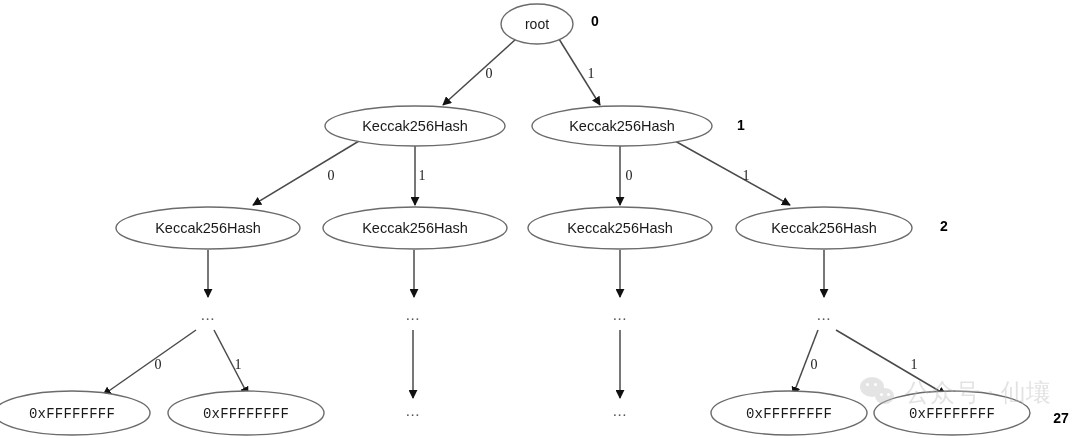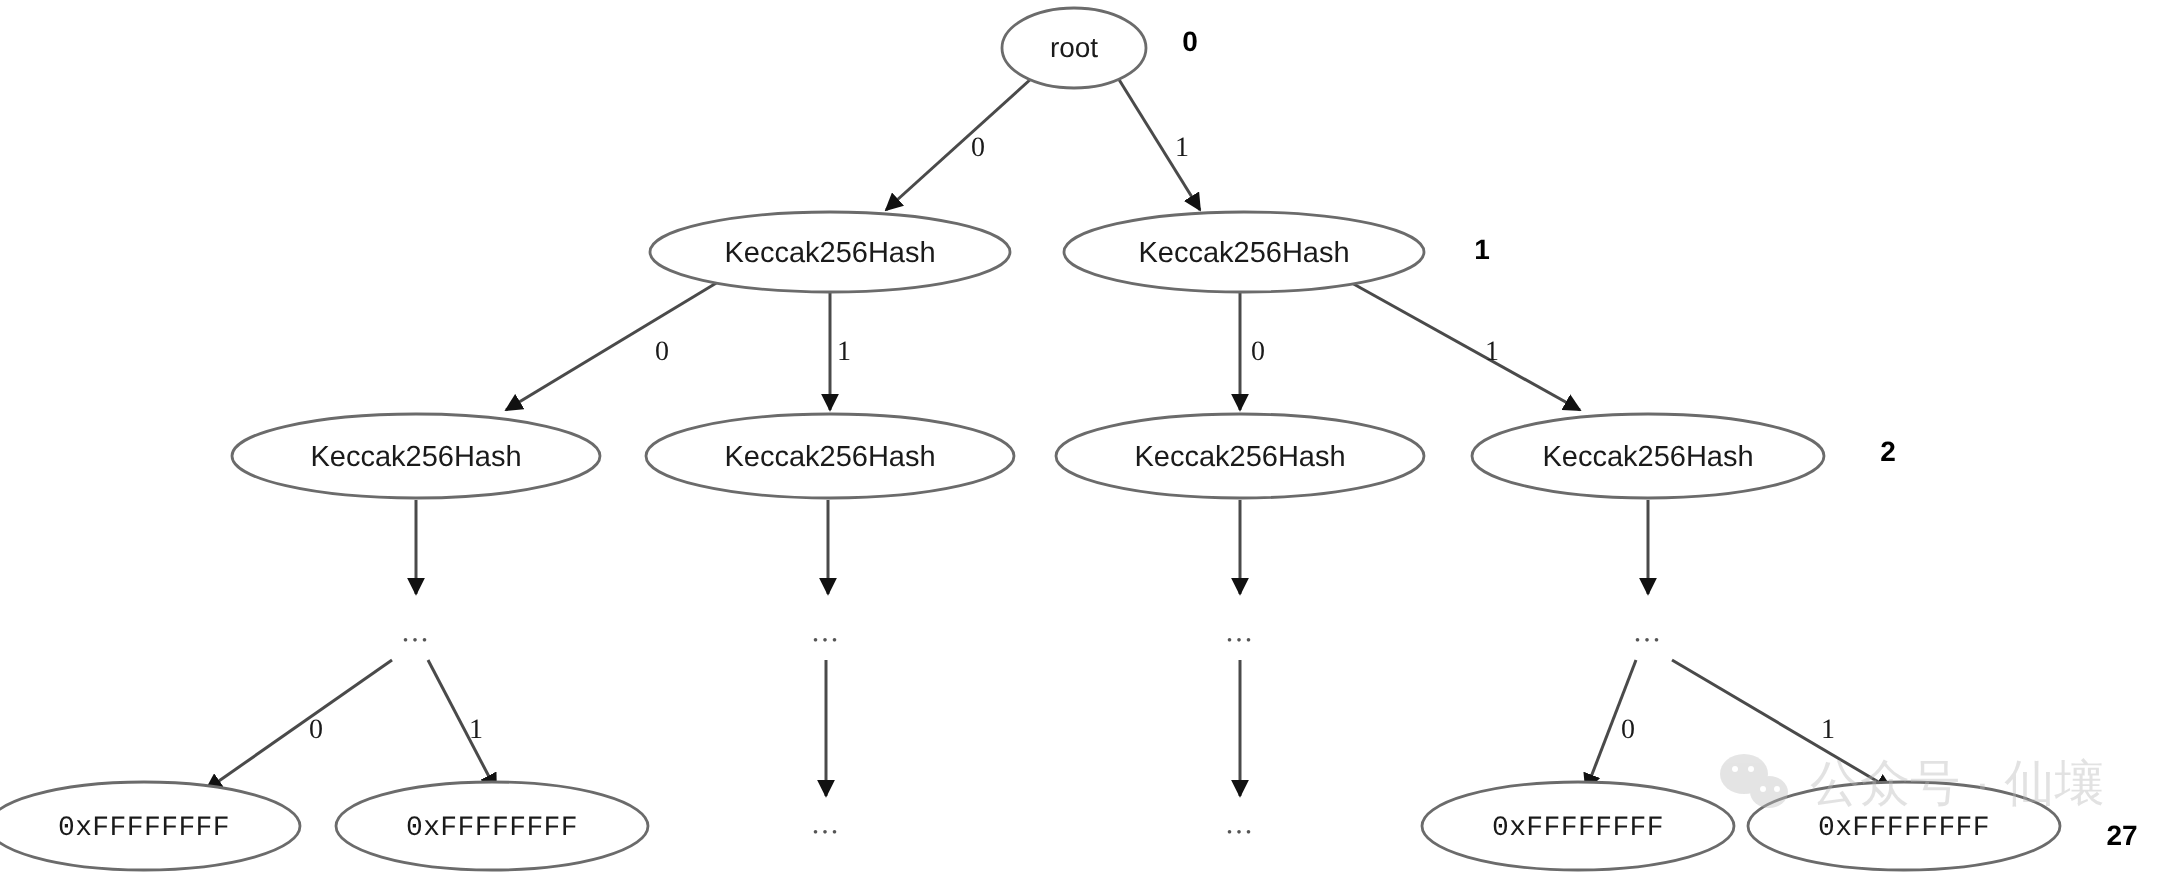--- a/index.html
+++ b/index.html
@@ -81,21 +81,21 @@
   }
   .watermark {
     position: absolute;
     pointer-events: none;
     display: flex;
     align-items: center;
     gap: 7px;
     opacity: 0.40;
   }
   .watermark-text {
-    font-family: Liberation Sans, sans-serif;
+    font-family: Liberation Serif, serif;
     font-size: 25px;
     color: #b9b9b9;
     white-space: nowrap;
     line-height: 1;
   }
   .wechat-icon {
     position: relative;
     width: 38px;
     height: 30px;
   }

